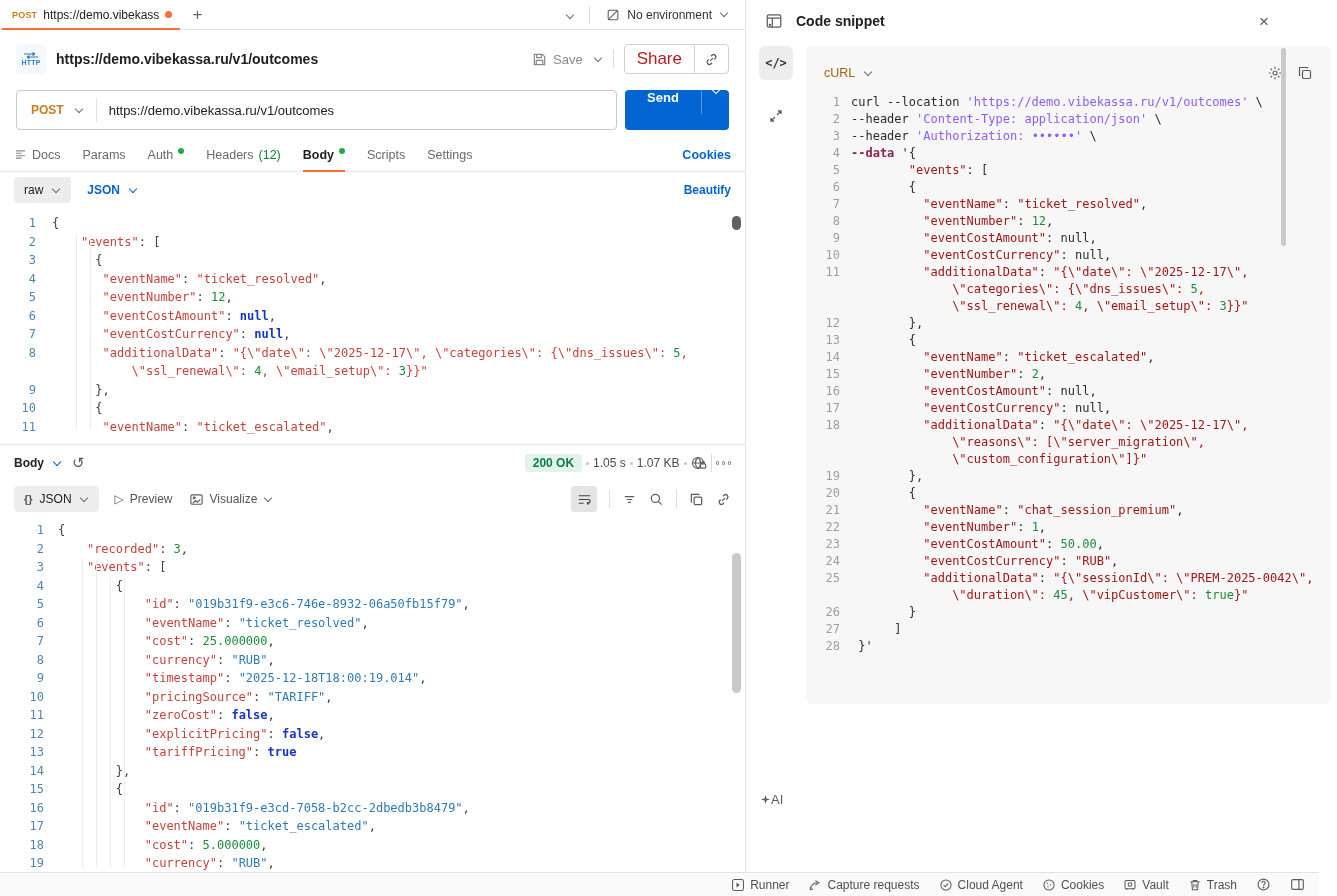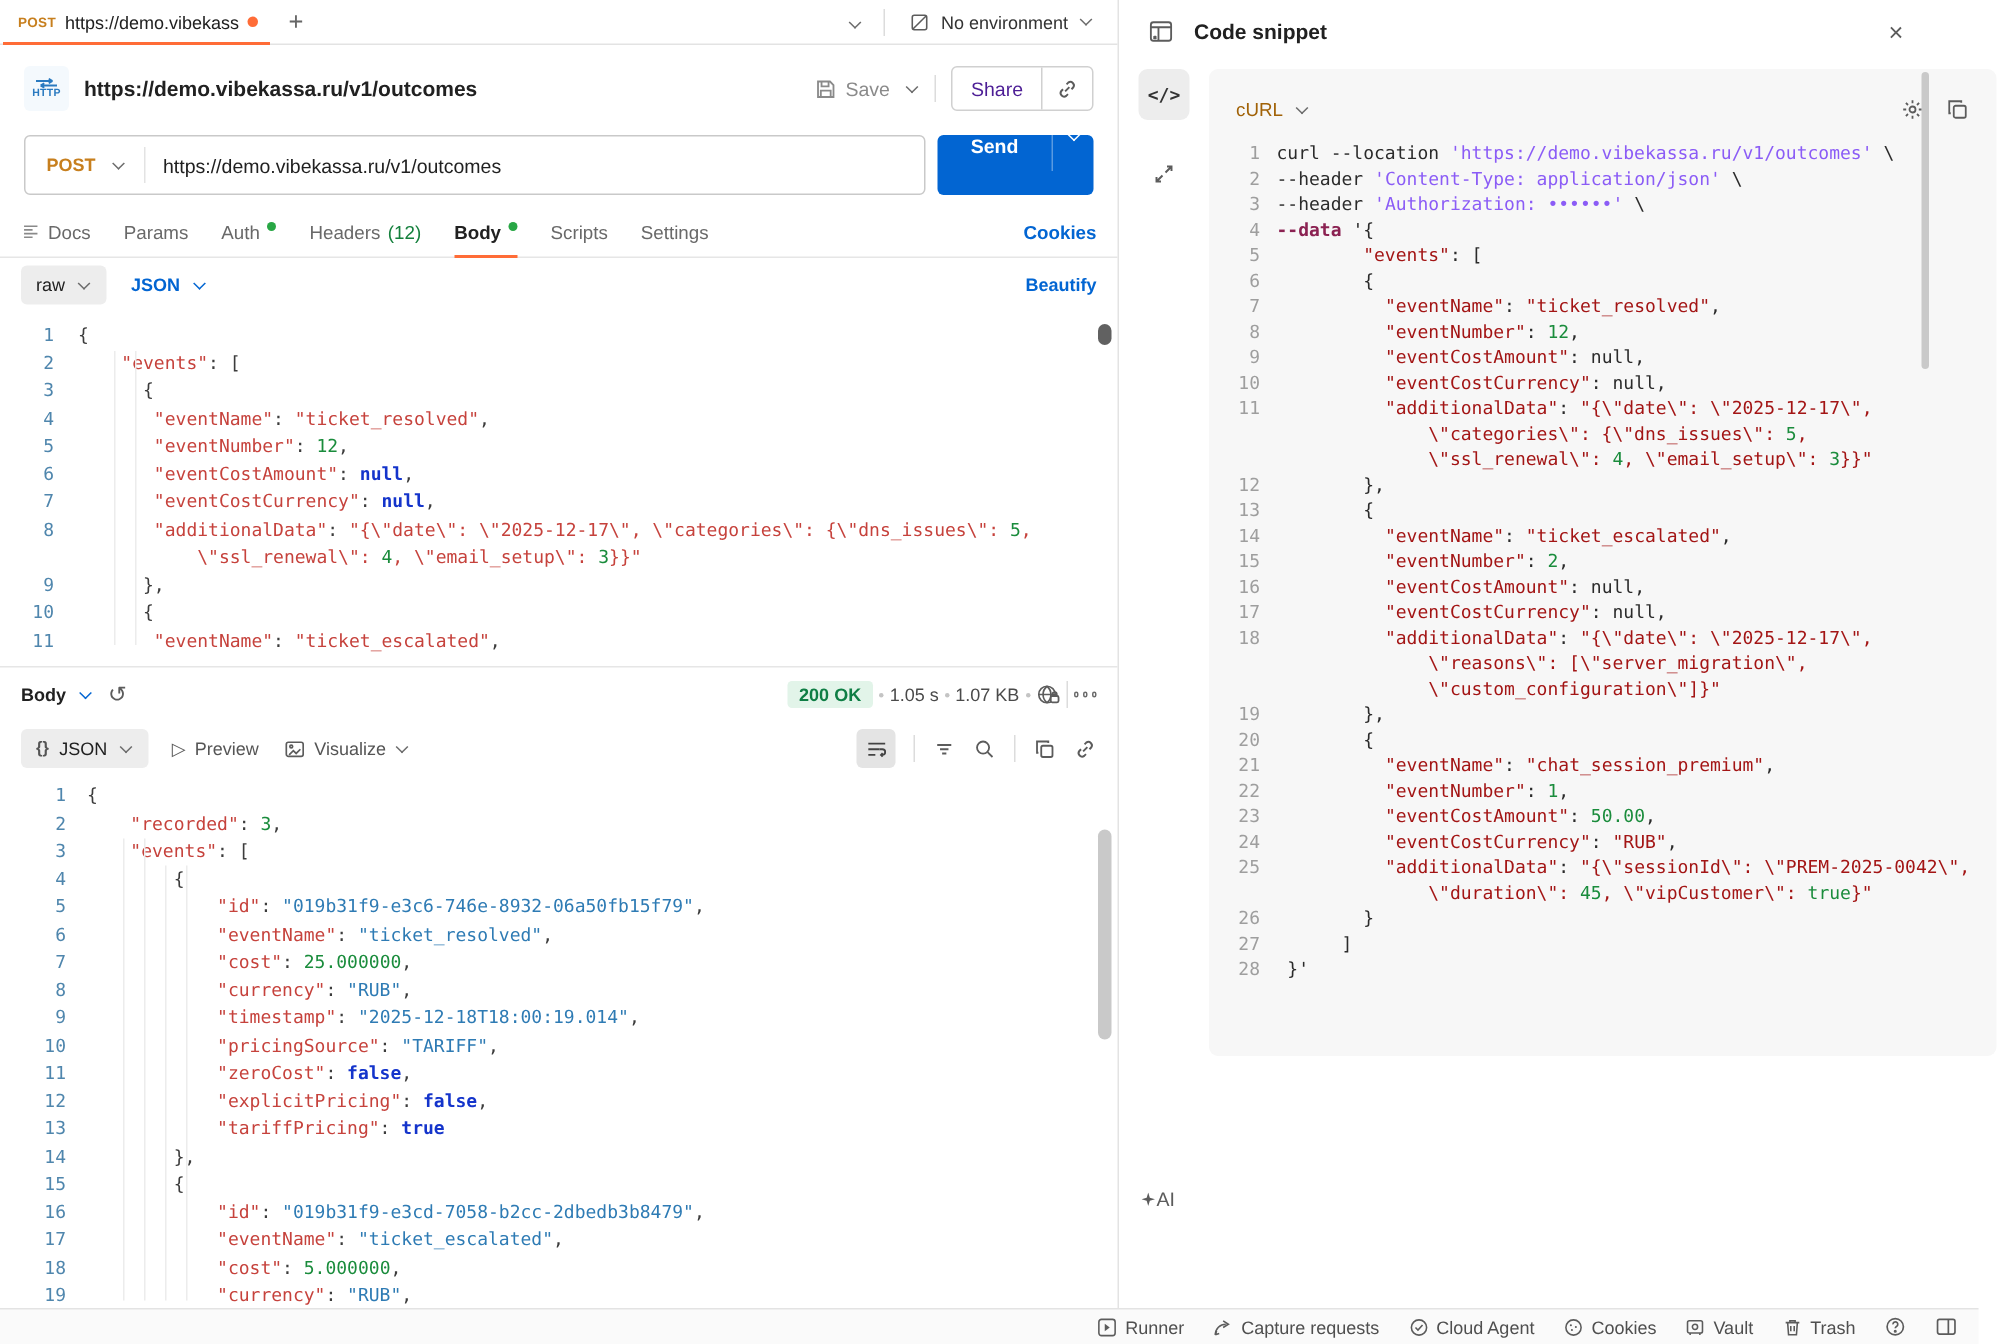--- a/index.html
+++ b/index.html
@@ -23,21 +23,21 @@
   .tabchev{color:#6b6b6b;margin:0 16px}
   .envsel{display:flex;align-items:center;gap:7px;padding:0 16px;height:100%;color:#333;font-size:12px}
 
   .titlerow{height:58px;display:flex;align-items:center;gap:10px;padding:0 16px}
   .httpicon{width:30px;height:30px;border-radius:4px;background:#f4f9fd;display:flex;flex-direction:column;align-items:center;justify-content:center;color:#2a7ac0}
   .httpicon .ht{font-size:7px;font-weight:bold;letter-spacing:.2px}
   .titlerow h1{font-size:14px;font-weight:bold;color:#212121}
   .titleright{margin-left:auto;display:flex;align-items:center;gap:10px}
   .savebtn{display:flex;align-items:center;gap:6px;color:#8a8a8a;font-size:13px}
   .sharegrp{display:flex;align-items:center;height:30px;border:1px solid #d0d0d0;border-radius:4px}
-  .sharegrp .lbl{padding:0 12px;font-size:13px;color:#4c1d95}
+  .sharegrp .lbl{padding:0 12px;font-size:17px;color:#b91c1c}
   .sharegrp .ic{padding:0 9px;border-left:1px solid #d0d0d0;height:100%;display:flex;align-items:center;color:#5c5c5c}
 
   .urlrow{height:44px;display:flex;align-items:center;gap:8px;padding:0 16px}
   .urlbox{flex:1;height:40px;border:1px solid #c9c9c9;border-radius:4px;display:flex;align-items:center;background:#fff}
   .urlbox .meth{display:flex;align-items:center;gap:10px;padding:0 12px 0 14px;font-size:12px;font-weight:bold;color:#c77f1e}
   .urlbox .meth .chev{color:#6b6b6b}
   .urlbox .sep{width:1px;height:24px;background:#e3e3e3}
   .urlbox .u{font-size:13px;color:#212121;padding-left:12px}
   .sendbtn{width:104px;height:40px;background:#0265d2;border-radius:4px;display:flex;align-items:flex-start;color:#fff}
   .sendbtn .s{flex:1;text-align:center;font-size:13px;font-weight:bold}

